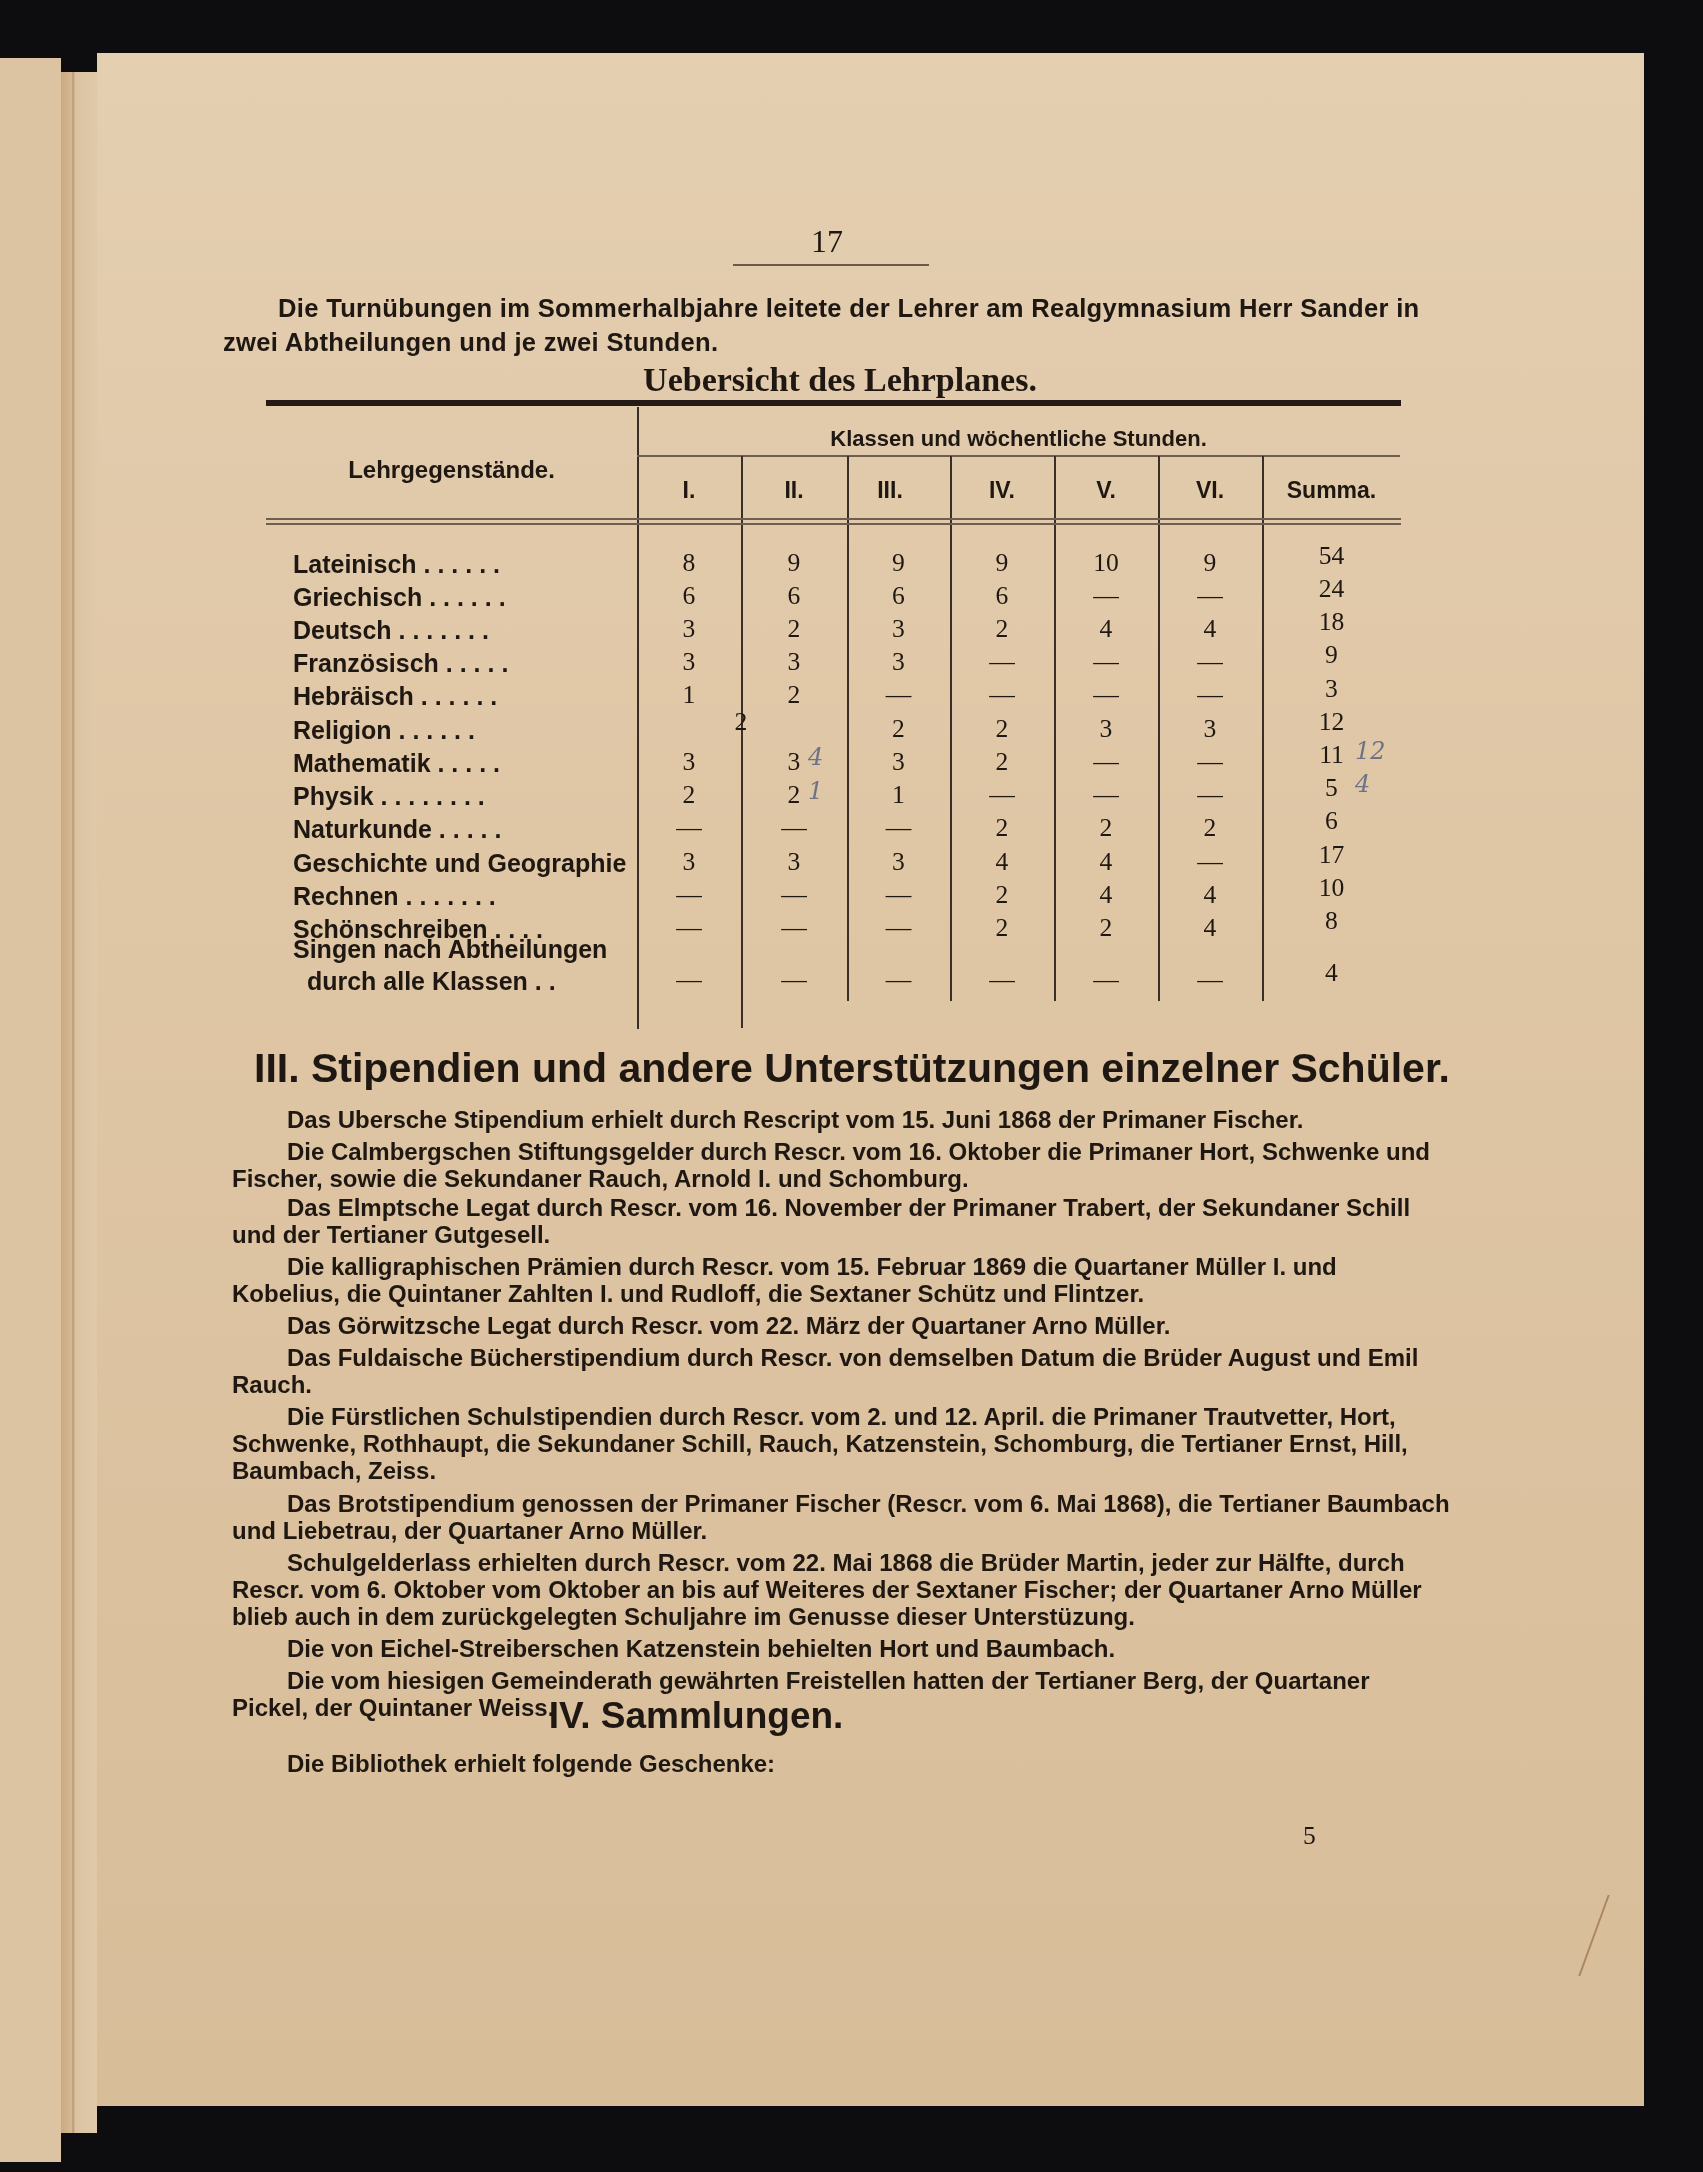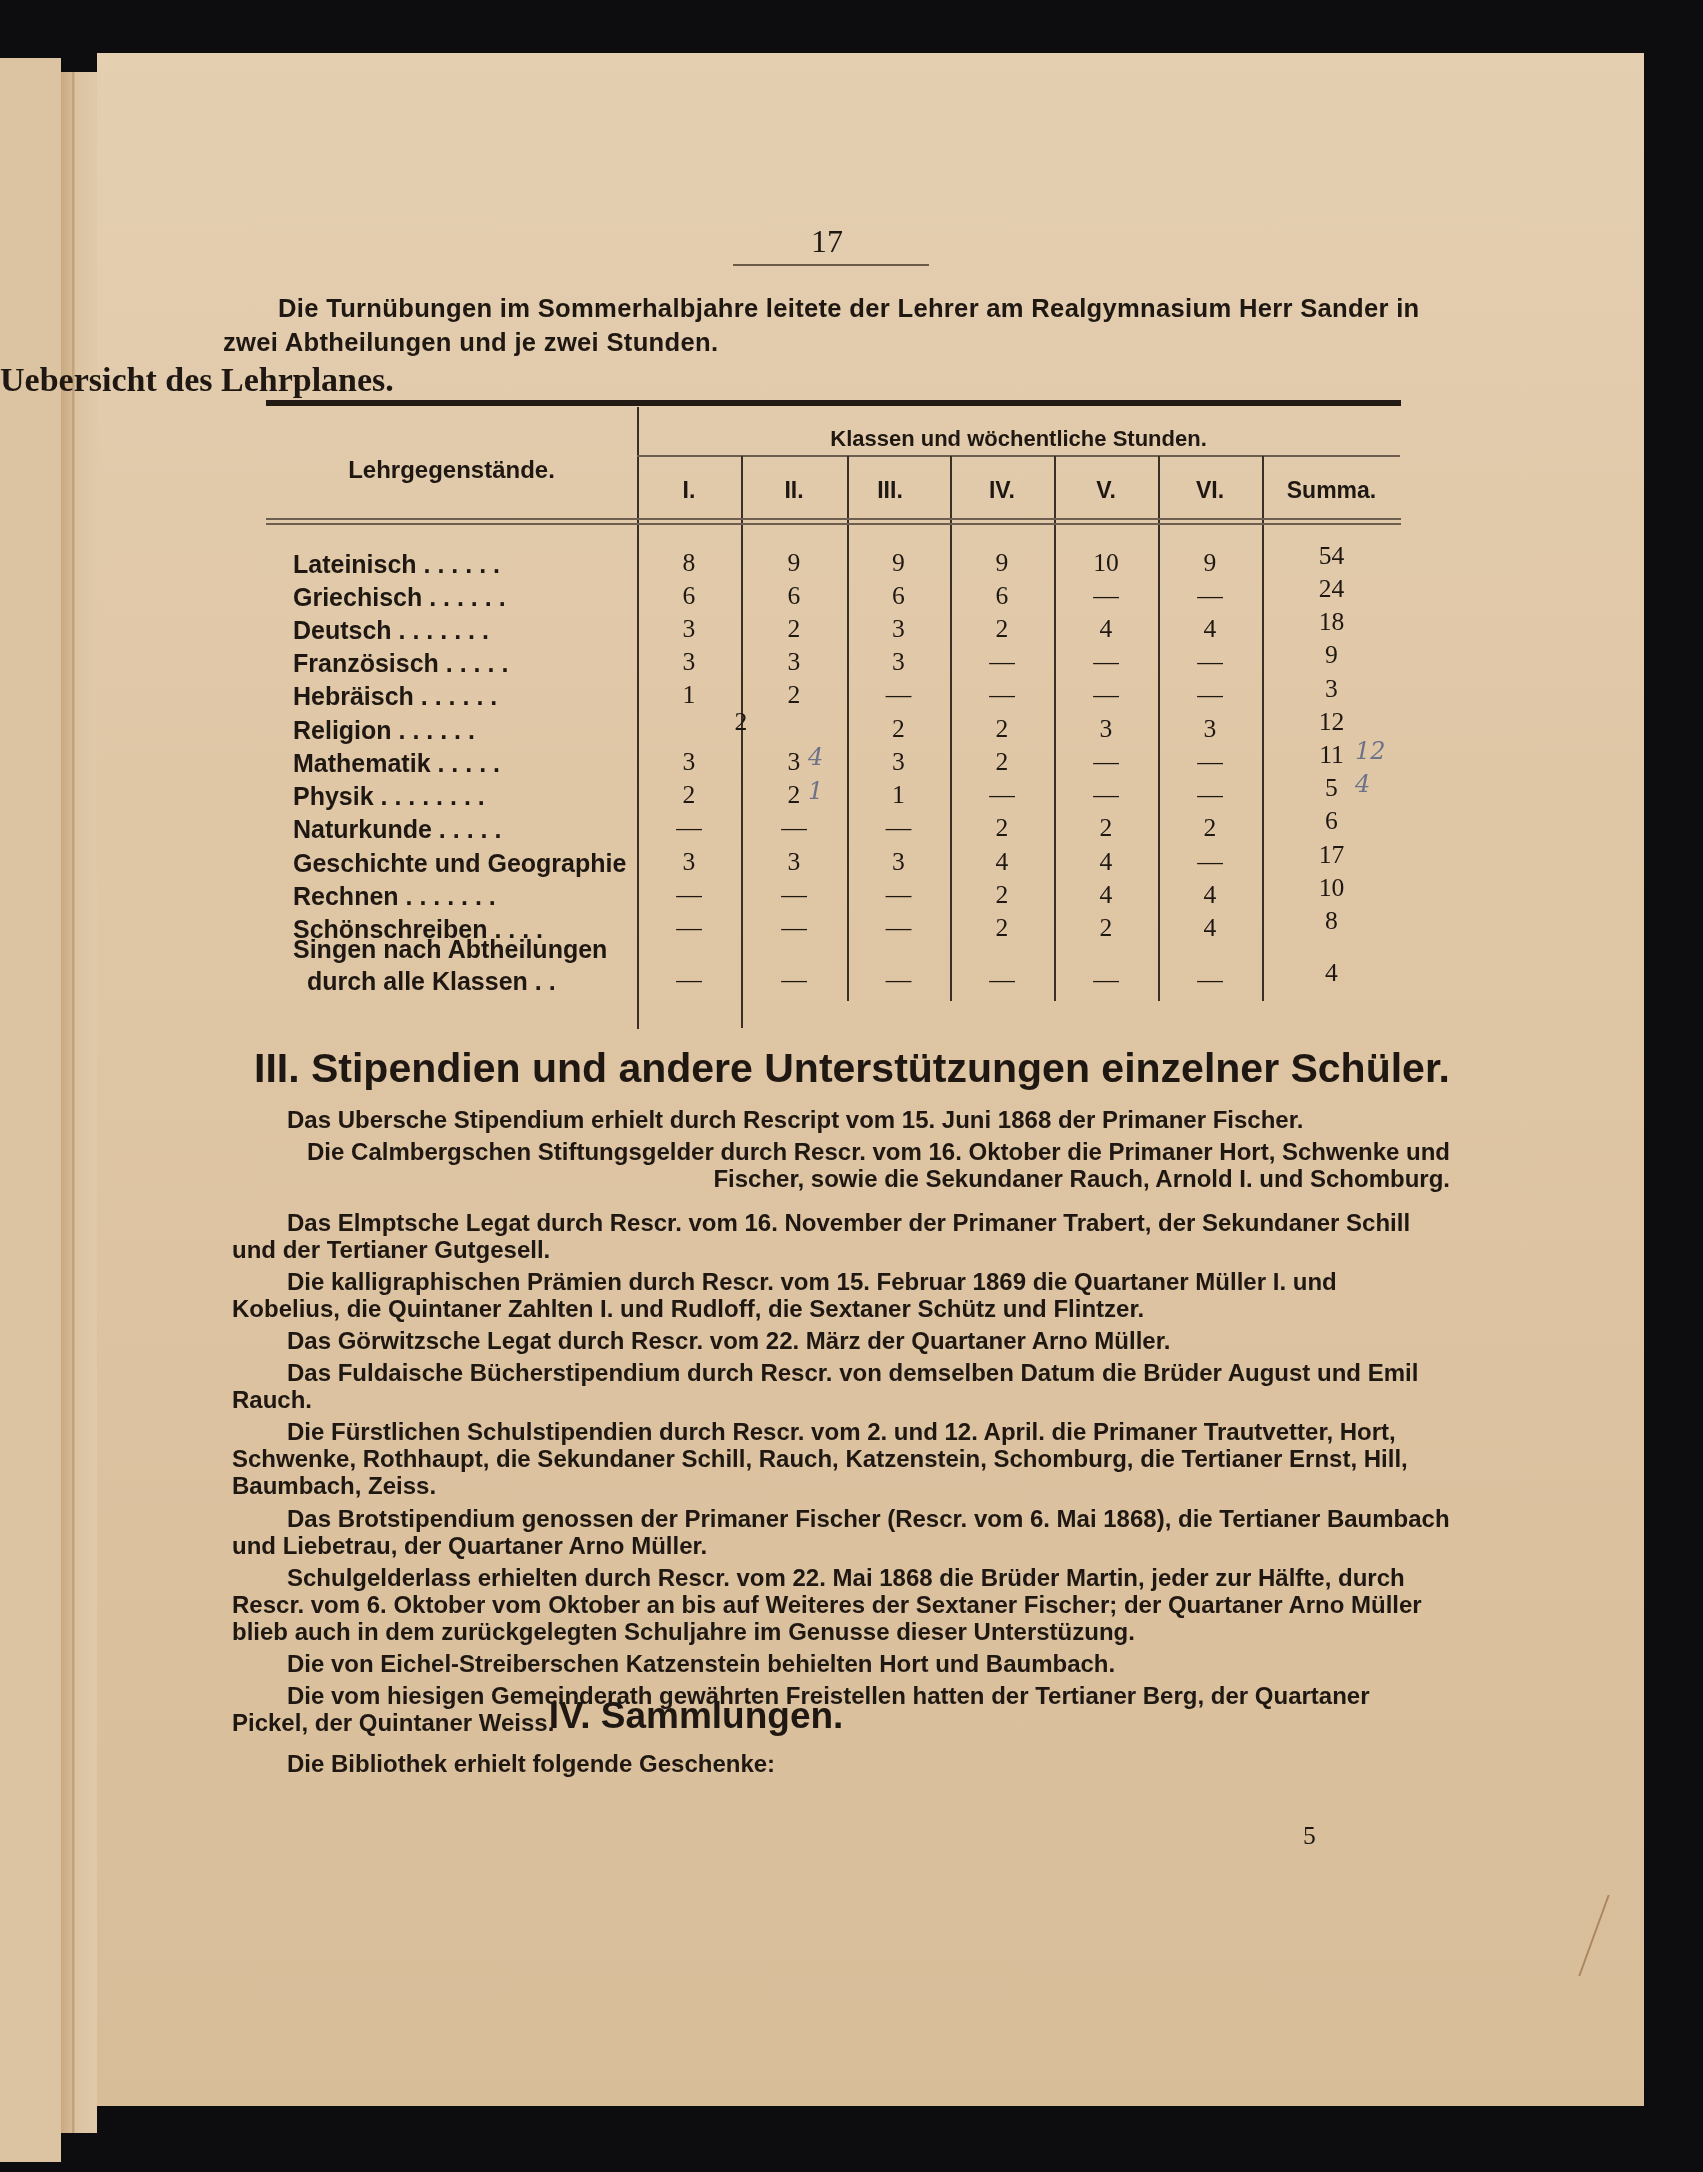--- a/index.html
+++ b/index.html
@@ -9,21 +9,21 @@
   .gutter { position:absolute; left:61px; top:72px; width:36px; height:2061px;
             background:linear-gradient(90deg,#c9a982 0%,#d6b993 30%,#b89670 33%,#dcc4a3 40%,#e0c9a8 100%); }
   .page { position:absolute; left:97px; top:53px; width:1547px; height:2053px;
           background:linear-gradient(180deg,#e4cfb1 0%,#dfc6a5 40%,#d8bd99 100%); }
   .pg { position:absolute; }
   .pagenum { left:811px; top:223px; font-size:32px; font-family:"Liberation Serif",serif; }
   .pn-rule { left:733px; top:264px; width:196px; height:1.7px; background:#6b5a48; }
   .intro { left:223px; top:291px; width:1218px; font-size:25.6px; line-height:34px; font-weight:bold;
            font-family:"Liberation Sans Narrow","Liberation Sans",sans-serif; letter-spacing:0.3px; }
   .intro .ind { display:inline-block; width:55px; }
-  .title { left:0; width:1680px; text-align:left; font-weight:bold; }
+  .title { left:0; width:1680px; text-align:center; font-weight:bold; }
   .t1 { top:361px; font-size:34px; }
   .thick-rule { left:266px; top:400px; width:1135px; height:6px; background:#231b14; }
   .table { left:266px; top:407px; width:1135px; height:630px; }
   .vline { position:absolute; width:1.7px; background:#3a2f26; }
   .hline { position:absolute; height:1.7px; background:#6d5e50; }
   .cell { position:absolute; text-align:center; font-size:25.6px; }
   .hdr { font-weight:bold; font-family:"Liberation Sans",sans-serif; }
   .subject { position:absolute; left:27px; font-size:25px; font-weight:bold;
              font-family:"Liberation Sans",sans-serif; white-space:pre; }
   .hand { color:#6e7288; font-style:italic; font-size:24px; position:absolute; font-family:"DejaVu Serif",serif; }
@@ -176,21 +176,21 @@
     <div class="cell" style="left:581px;top:558px;width:103px;">—</div>
     <div class="cell" style="left:684px;top:558px;width:104px;">—</div>
     <div class="cell" style="left:788px;top:558px;width:104px;">—</div>
     <div class="cell" style="left:892px;top:558px;width:104px;">—</div>
     <div class="cell" style="left:996px;top:551px;width:139px;">4</div>
   </div>
 
 <div class="section h3" style="text-align:center;left:0;width:1704px;">III. Stipendien und andere Unterstützungen einzelner Schüler.</div>
 <div class="section" style="top:1106px;" id="s3">
     <p style="margin-bottom: 5.1px;">Das Ubersche Stipendium erhielt durch Rescript vom 15. Juni 1868 der Primaner Fischer.</p>
-    <p style="margin-bottom: 17px; text-align: right;">Die Calmbergschen Stiftungsgelder durch Rescr. vom 16. Oktober die Primaner Hort, Schwenke und Fischer, sowie die Sekundaner Rauch, Arnold I. und Schomburg.</p>
+    <p style="margin-bottom: 2px;">Die Calmbergschen Stiftungsgelder durch Rescr. vom 16. Oktober die Primaner Hort, Schwenke und Fischer, sowie die Sekundaner Rauch, Arnold I. und Schomburg.</p>
     <p style="margin-bottom: 5.1px;">Das Elmptsche Legat durch Rescr. vom 16. November der Primaner Trabert, der Sekundaner Schill und der Tertianer Gutgesell.</p>
     <p style="margin-bottom: 5.1px;">Die kalligraphischen Prämien durch Rescr. vom 15. Februar 1869 die Quartaner Müller I. und Kobelius, die Quintaner Zahlten I. und Rudloff, die Sextaner Schütz und Flintzer.</p>
     <p style="margin-bottom: 5.1px;">Das Görwitzsche Legat durch Rescr. vom 22. März der Quartaner Arno Müller.</p>
     <p style="margin-bottom: 5.1px;">Das Fuldaische Bücherstipendium durch Rescr. von demselben Datum die Brüder August und Emil Rauch.</p>
     <p style="margin-bottom: 5.1px;">Die Fürstlichen Schulstipendien durch Rescr. vom 2. und 12. April. die Primaner Trautvetter, Hort, Schwenke, Rothhaupt, die Sekundaner Schill, Rauch, Katzenstein, Schomburg, die Tertianer Ernst, Hill, Baumbach, Zeiss.</p>
     <p style="margin-bottom: 5.1px;">Das Brotstipendium genossen der Primaner Fischer (Rescr. vom 6. Mai 1868), die Tertianer Baumbach und Liebetrau, der Quartaner Arno Müller.</p>
     <p style="margin-bottom: 5.1px;">Schulgelderlass erhielten durch Rescr. vom 22. Mai 1868 die Brüder Martin, jeder zur Hälfte, durch Rescr. vom 6. Oktober vom Oktober an bis auf Weiteres der Sextaner Fischer; der Quartaner Arno Müller blieb auch in dem zurückgelegten Schuljahre im Genusse dieser Unterstüzung.</p>
     <p style="margin-bottom: 5.1px;">Die von Eichel-Streiberschen Katzenstein behielten Hort und Baumbach.</p>
     <p style="margin-bottom: 5.1px;">Die vom hiesigen Gemeinderath gewährten Freistellen hatten der Tertianer Berg, der Quartaner Pickel, der Quintaner Weiss.</p>
   </div>

